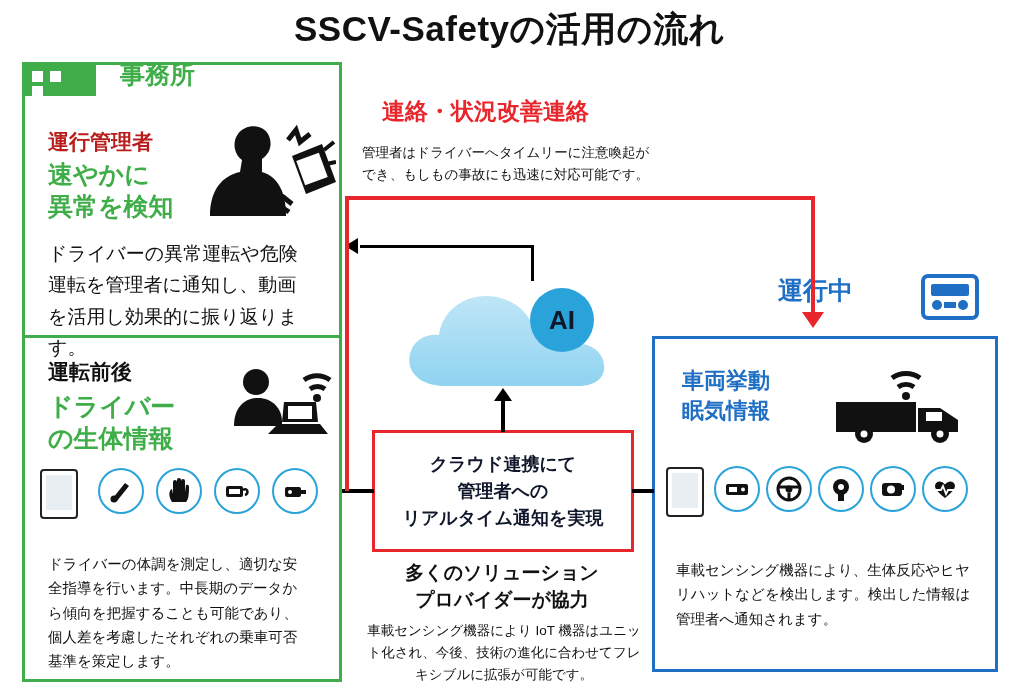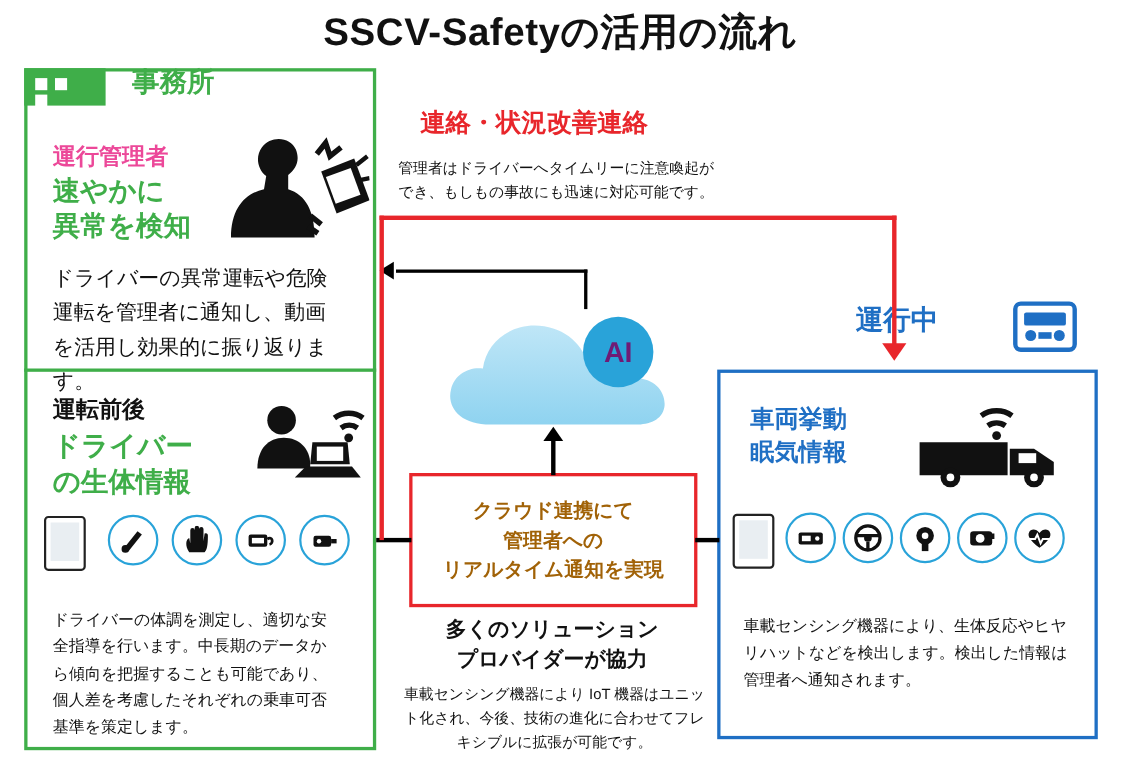--- a/index.html
+++ b/index.html
@@ -36,21 +36,21 @@
   #office-tab .dot{position:absolute;background:#ffffff;}
   #office-tab .d1{left:10px;top:9px;width:11px;height:11px;}
   #office-tab .d2{left:28px;top:9px;width:11px;height:11px;}
   #office-tab .d3{left:10px;top:24px;width:11px;height:11px;}
   #office-title{
     left:120px;top:58px;width:200px;text-align:left;
     font-size:25px;font-weight:bold;color:#3fae49;
   }
 
   
-  #mgr-label{left:48px;top:128px;font-size:21px;font-weight:bold;color:#ec4899;}
+  #mgr-label{left:48px;top:128px;font-size:21px;font-weight:bold;color:#b91c1c;}
   #mgr-big{left:48px;top:158px;font-size:25px;font-weight:bold;color:#3fae49;line-height:1.28;}
   #mgr-body{left:48px;top:238px;width:260px;font-size:19px;line-height:1.65;color:#111;}
 
   
   #drv-label{left:48px;top:358px;font-size:21px;font-weight:bold;color:#111;}
   #drv-big{left:48px;top:390px;font-size:25px;font-weight:bold;color:#3fae49;line-height:1.28;}
   #drv-body{left:48px;top:552px;width:262px;font-size:14.5px;line-height:1.68;color:#111;}
 
   
   #office-icons{left:40px;top:468px;width:290px;height:48px;}
@@ -62,32 +62,32 @@
     position:absolute;width:42px;height:42px;border-radius:50%;
     border:2px solid #29a3d9;background:#ffffff;
     display:flex;align-items:center;justify-content:center;
   }
   .circ svg{display:block;}
 
   
   #cloud-wrap{left:398px;top:268px;width:220px;height:130px;}
   #ai-badge{
     position:absolute;left:132px;top:20px;width:64px;height:64px;border-radius:50%;
-    background:#29a3d9;color:#701a75;font-size:26px;font-weight:bold;
+    background:#29a3d9;color:#0f172a;font-size:26px;font-weight:bold;
     display:flex;align-items:center;justify-content:center;
   }
 
   
   #red-box{
     left:372px;top:430px;width:262px;height:122px;
     border:3px solid #e8262b;box-sizing:border-box;background:#fff;
     display:flex;align-items:center;justify-content:center;
   }
   #red-box-text{
-    text-align:center;font-size:18px;font-weight:bold;color:#a16207;line-height:1.5;
+    text-align:center;font-size:18px;font-weight:bold;color:#0f172a;line-height:1.5;
   }
   #provider-title{
     left:352px;top:560px;width:300px;text-align:center;
     font-size:19px;font-weight:bold;color:#111;line-height:1.4;
   }
   #provider-body{
     left:362px;top:620px;width:284px;text-align:center;
     font-size:13.5px;line-height:1.62;color:#111;
   }
 

